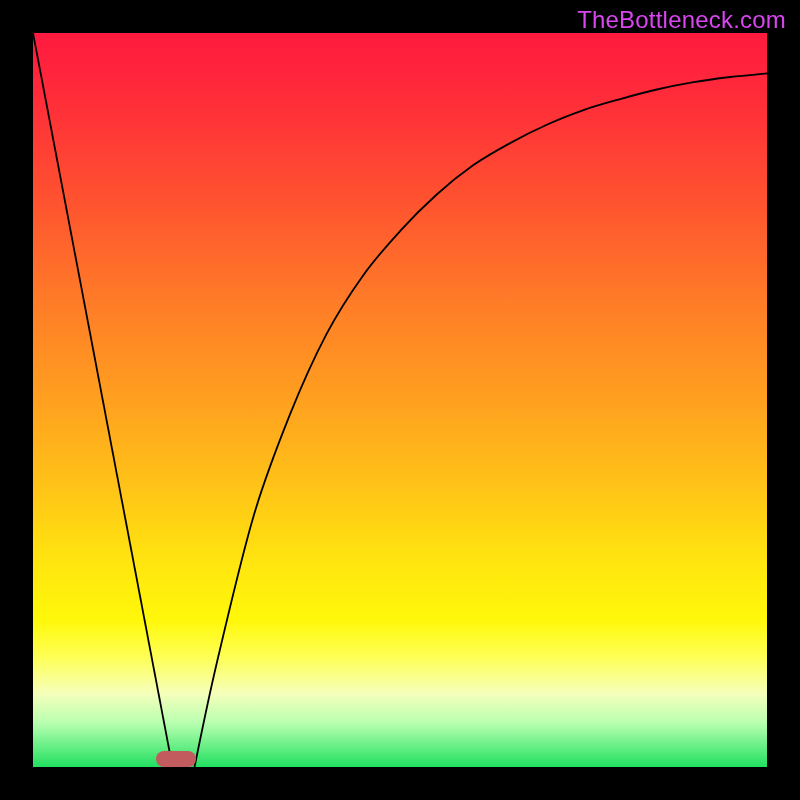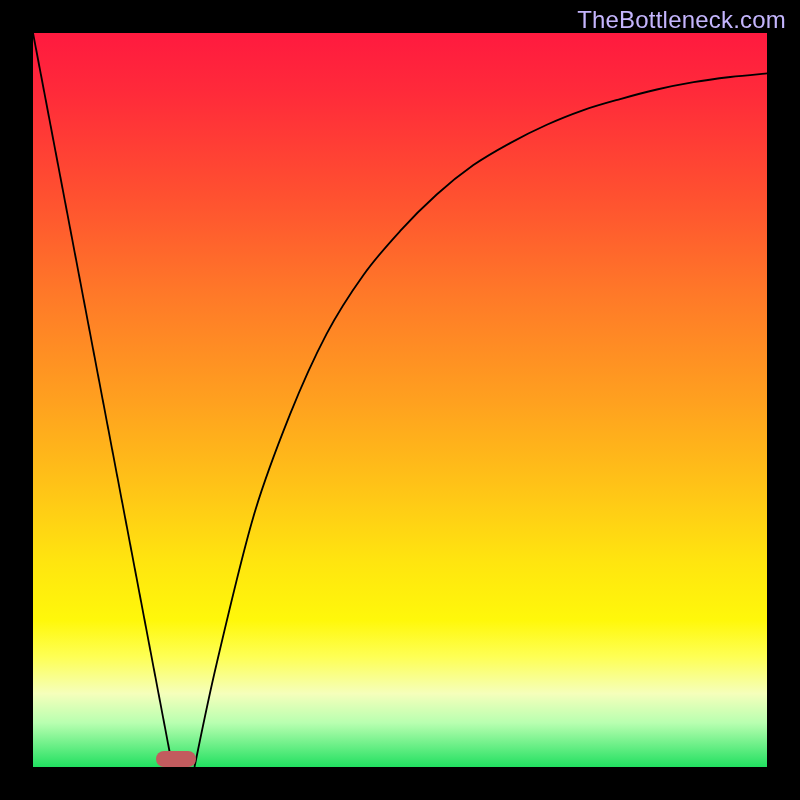--- a/index.html
+++ b/index.html
@@ -37,21 +37,21 @@
       #feff55 85%,
       #f5ffbb 90%,
       #b8ffb0 94%,
       #21e060 100%
     );
   }
   .watermark {
     position: absolute;
     top: 6px;
     right: 14px;
-    color: #c4b5fd;
+    color: #d946ef;
     font-size: 24px;
     letter-spacing: 0.2px;
     font-weight: 400;
   }
   svg.curve {
     position: absolute;
     left: 0;
     top: 0;
     width: 734px;
     height: 734px;

